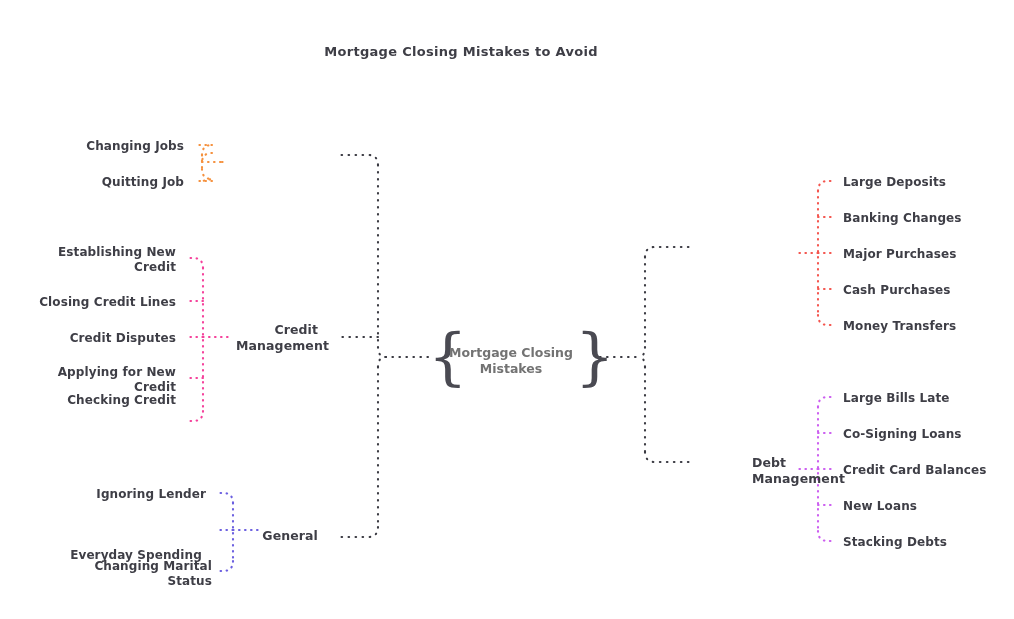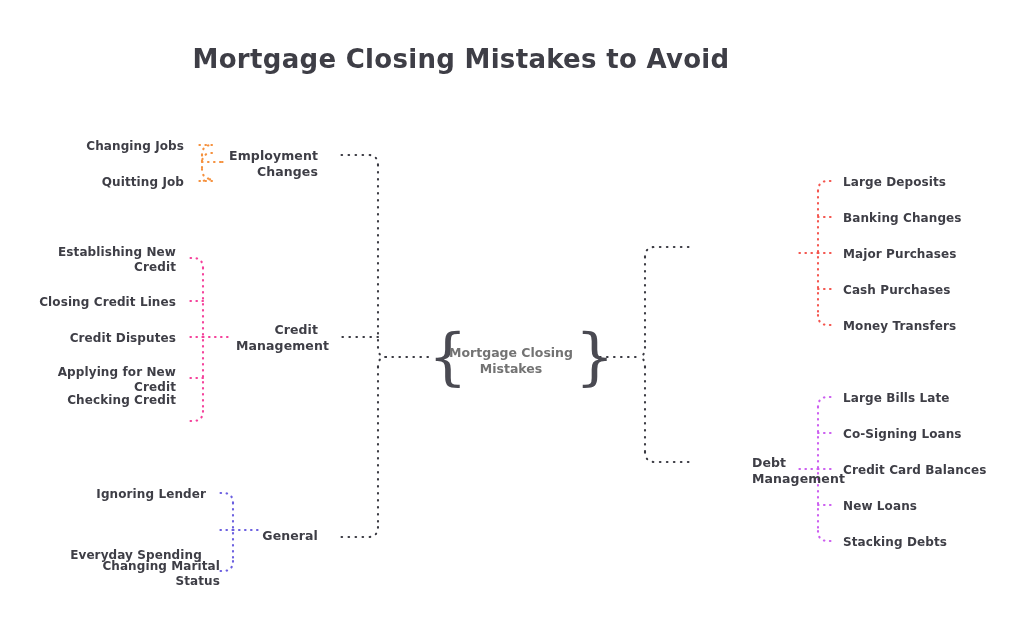--- a/index.html
+++ b/index.html
@@ -17,21 +17,21 @@
     height: 619px;
     background: #ffffff;
     overflow: hidden;
   }
   #title {
     position: absolute;
     left: 0;
     top: 44px;
     width: 922px;
     text-align: center;
-    font-size: 26px;
+    font-size: 13px;
     font-weight: bold;
     color: #3e3e46;
     letter-spacing: 0.3px;
     font-family: "DejaVu Sans", sans-serif;
   }
   svg#wires {
     position: absolute;
     left: 0;
     top: 0;
     width: 1014px;
@@ -156,22 +156,20 @@
       <path d="M 818 505 L 833 505"></path>
       <path d="M 818 469 L 795 469"></path>
     </g>
   </svg>
 
   <div class="brace" style="left:428px; top:326px; font-size:62px; line-height:62px;">{</div>
   <div class="brace" style="left:575px; top:326px; font-size:62px; line-height:62px;">}</div>
   <div class="center-label" style="left:447px; top:345px; width:128px;">Mortgage Closing
 Mistakes</div>
 
-  <div class="node branch-label align-right" style="left:218px; top:148px; width:100px;">Employment
-Changes</div>
 
   <div class="node branch-label align-right" style="left:236px; top:322px; width:82px;">Credit
 Management</div>
 
   <div class="node branch-label align-right" style="left:238px; top:528px; width:80px;">General</div>
 
 
   <div class="node branch-label align-left" style="left:706px; top:455px; width:130px;margin-left:46px;">Debt
 Management</div>
 
@@ -181,21 +179,21 @@
   <div class="node leaf-label align-right" style="left:36px; top:245px; width:140px;">Establishing New
 Credit</div>
   <div class="node leaf-label align-right" style="left:36px; top:295px; width:140px;">Closing Credit Lines</div>
   <div class="node leaf-label align-right" style="left:36px; top:331px; width:140px;">Credit Disputes</div>
   <div class="node leaf-label align-right" style="left:36px; top:365px; width:140px;">Applying for New
 Credit</div>
   <div class="node leaf-label align-right" style="left:36px; top:393px; width:140px;">Checking Credit</div>
 
   <div class="node leaf-label align-right" style="left:66px; top:487px; width:140px;">Ignoring Lender</div>
   <div class="node leaf-label align-right" style="left:66px; top:548px; width:140px;text-align:center;">Everyday Spending</div>
-  <div class="node leaf-label align-right" style="left:80px; top:559px; width:140px;">Changing Marital
+  <div class="node leaf-label align-right" style="left:72px; top:559px; width:140px;">Changing Marital
 Status</div>
 
   <div class="node leaf-label align-left" style="left:843px; top:175px; width:150px;">Large Deposits</div>
   <div class="node leaf-label align-left" style="left:843px; top:211px; width:150px;">Banking Changes</div>
   <div class="node leaf-label align-left" style="left:843px; top:247px; width:150px;">Major Purchases</div>
   <div class="node leaf-label align-left" style="left:843px; top:283px; width:150px;">Cash Purchases</div>
   <div class="node leaf-label align-left" style="left:843px; top:319px; width:150px;">Money Transfers</div>
 
   <div class="node leaf-label align-left" style="left:843px; top:391px; width:160px;">Large Bills Late</div>
   <div class="node leaf-label align-left" style="left:843px; top:427px; width:160px;">Co-Signing Loans</div>

